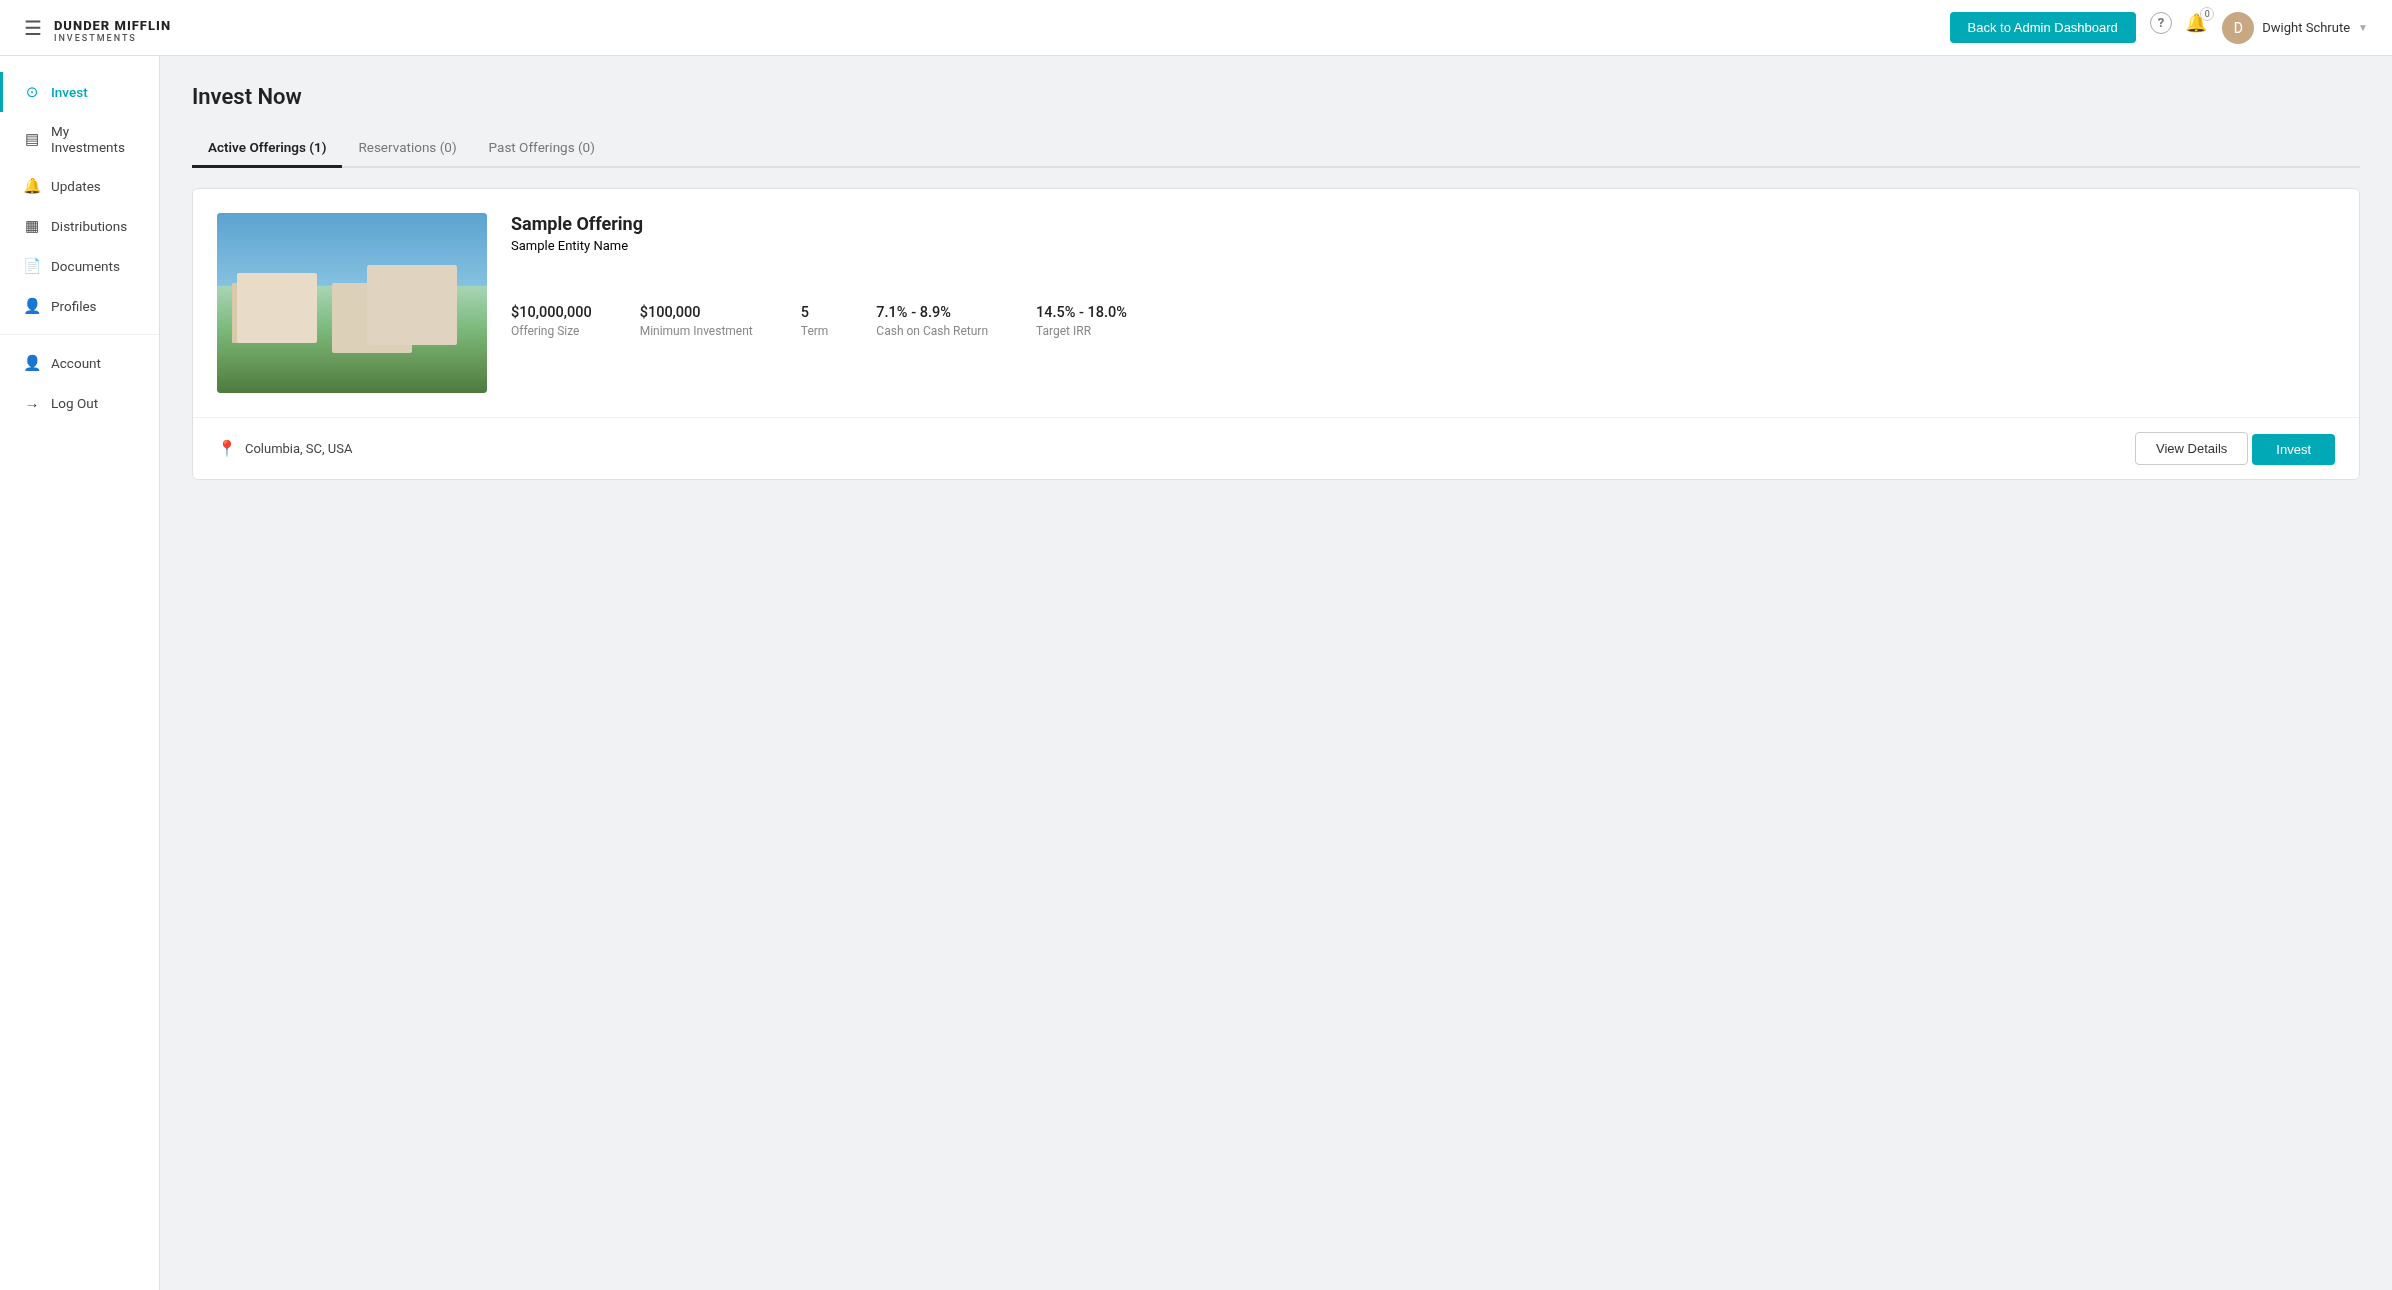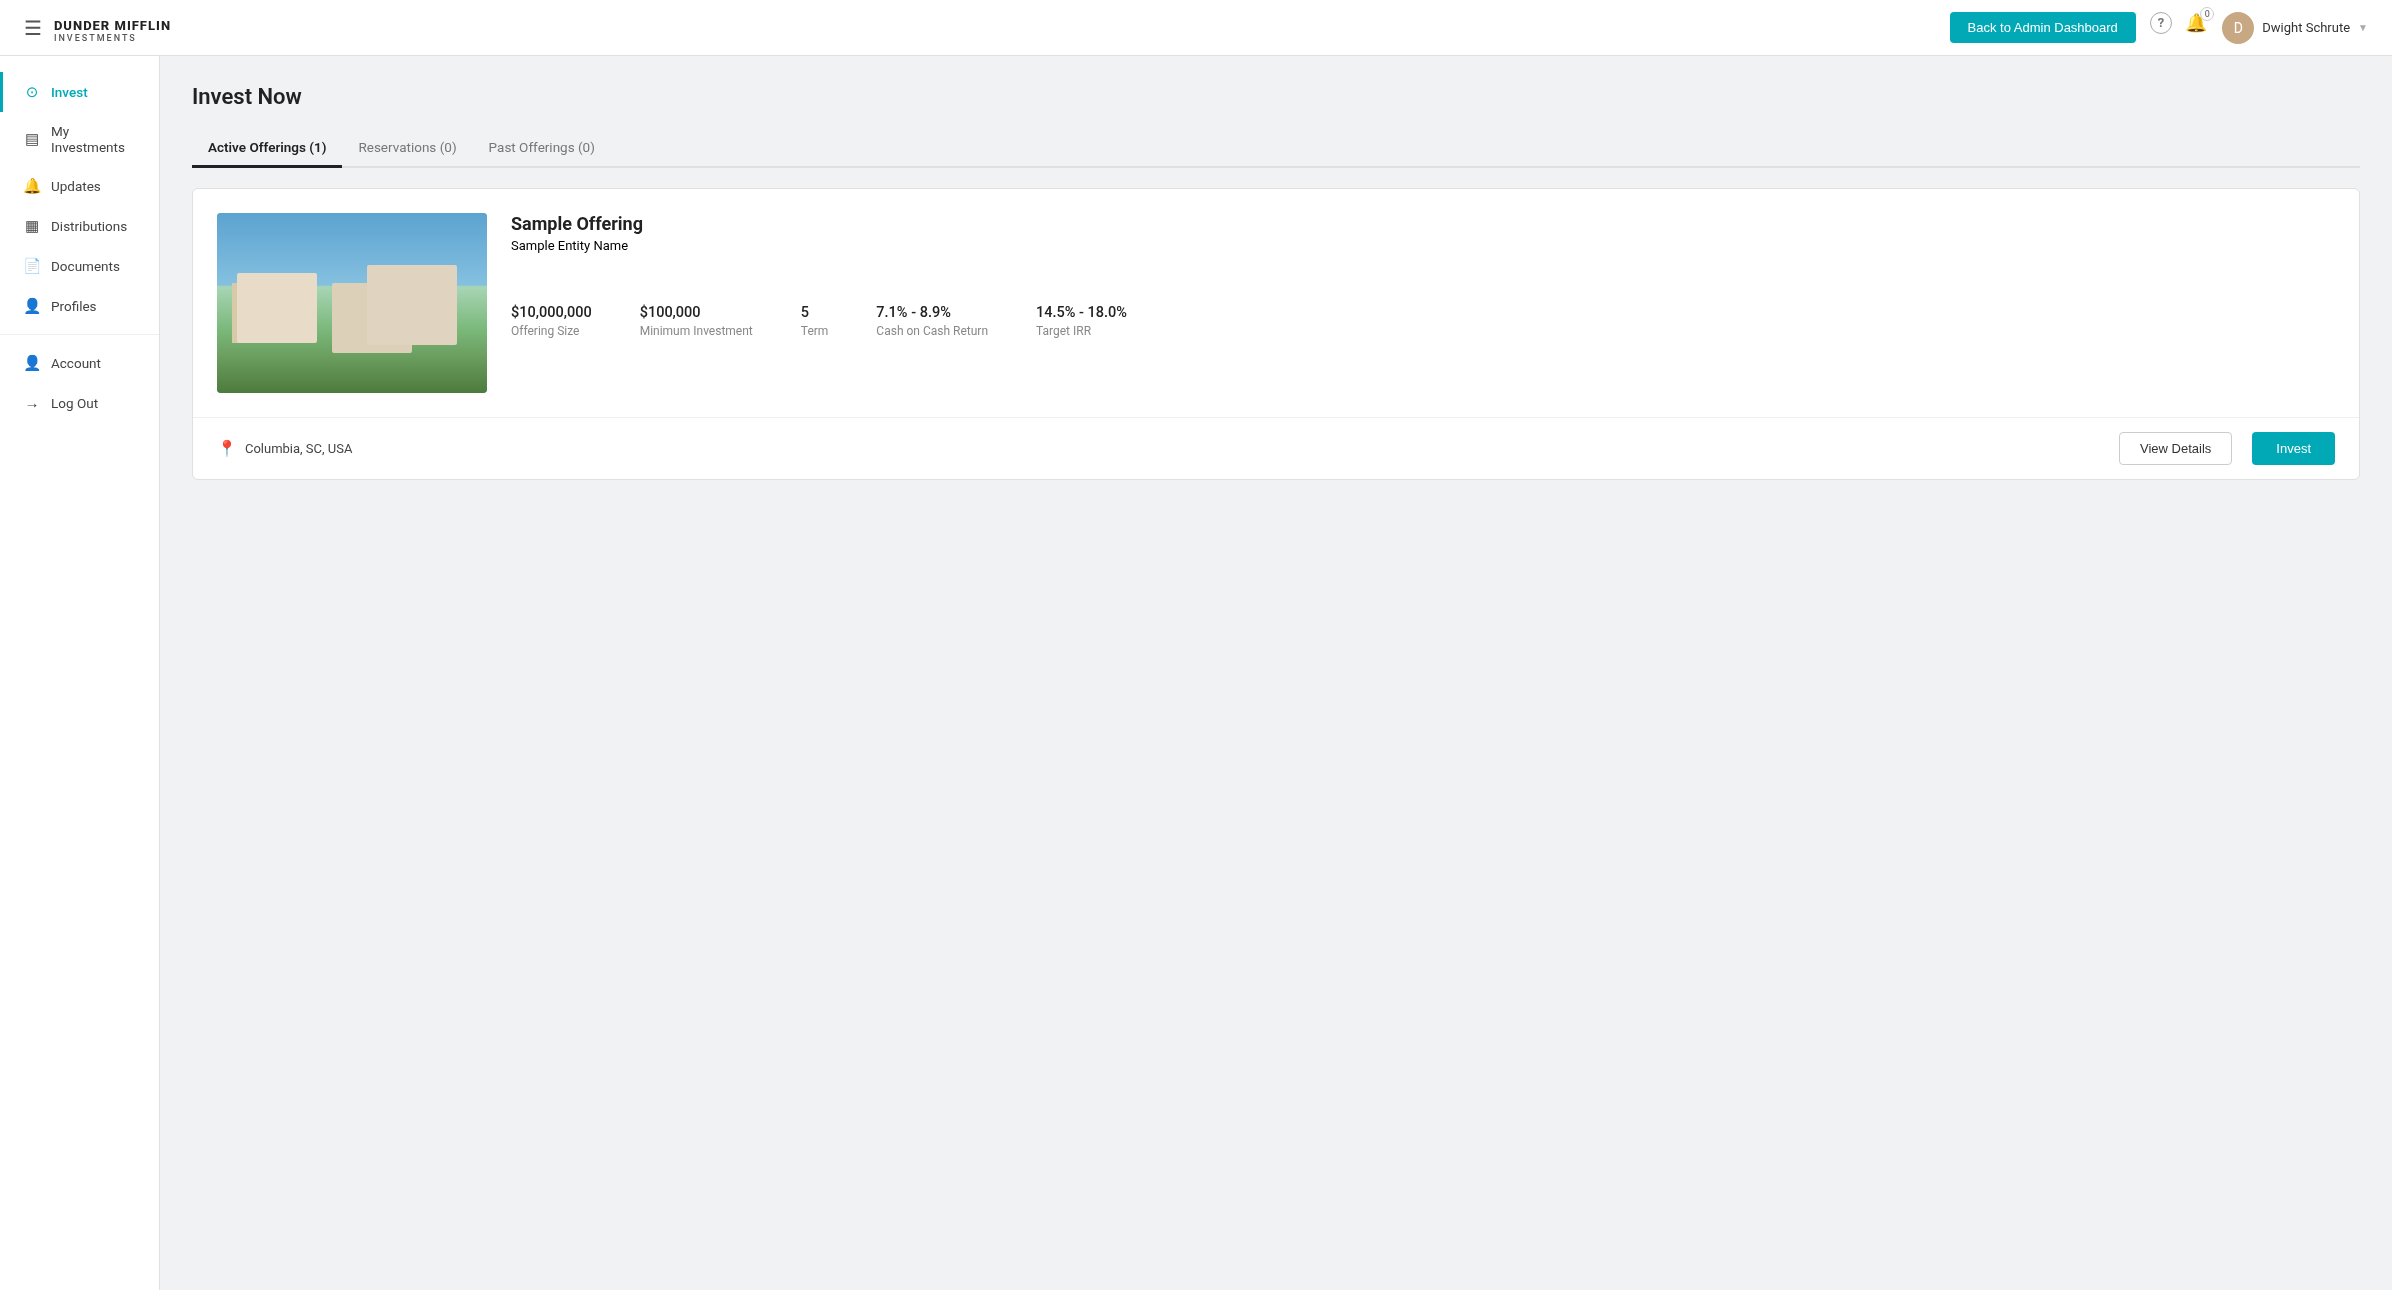--- a/index.html
+++ b/index.html
@@ -305,21 +305,22 @@
     .location-icon {
       color: #00a9b5;
       font-size: 16px;
     }
     .location-text {
       font-size: 13px;
       color: #444;
     }
     .footer-actions {
       display: flex;
-      gap: 20px;
+      gap: 4px;
+      align-items: flex-end;
     }
     .btn-outline {
       background: #fff;
       color: #333;
       border: 1px solid #ccc;
       border-radius: 4px;
       padding: 8px 20px;
       font-size: 13px;
       cursor: pointer;
       font-weight: 500;

